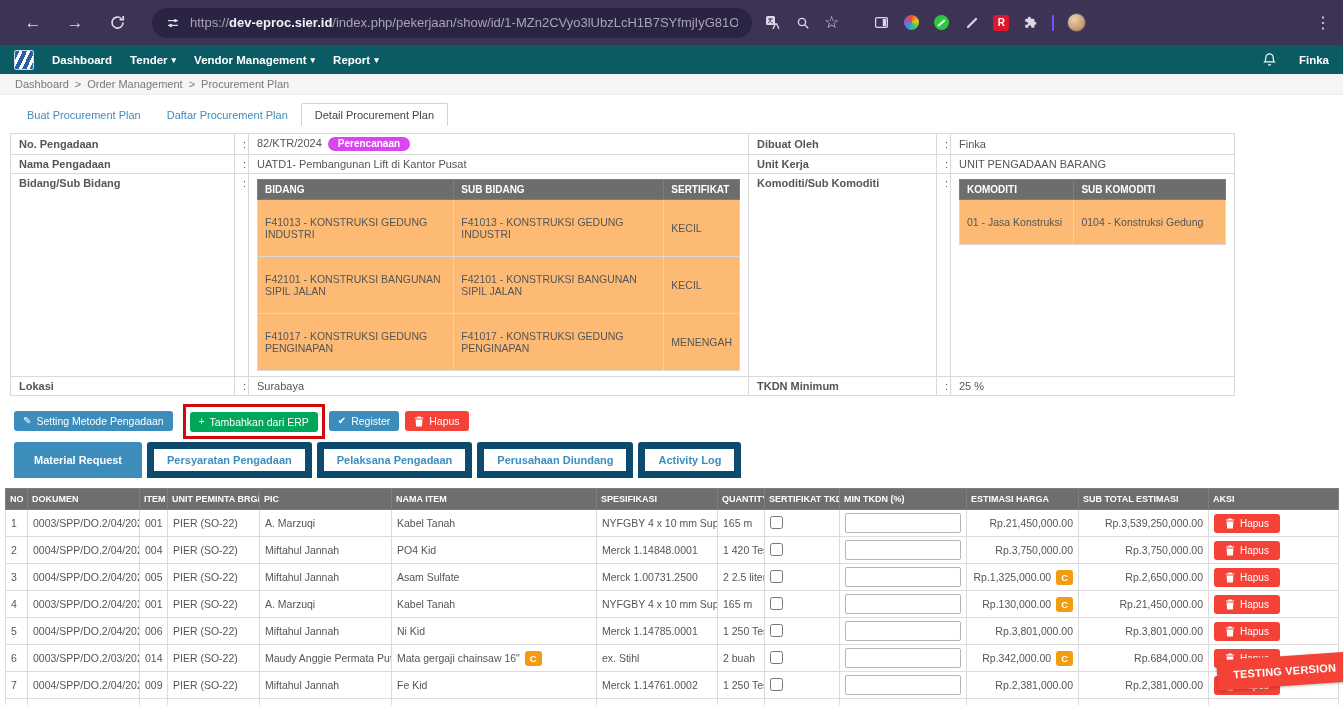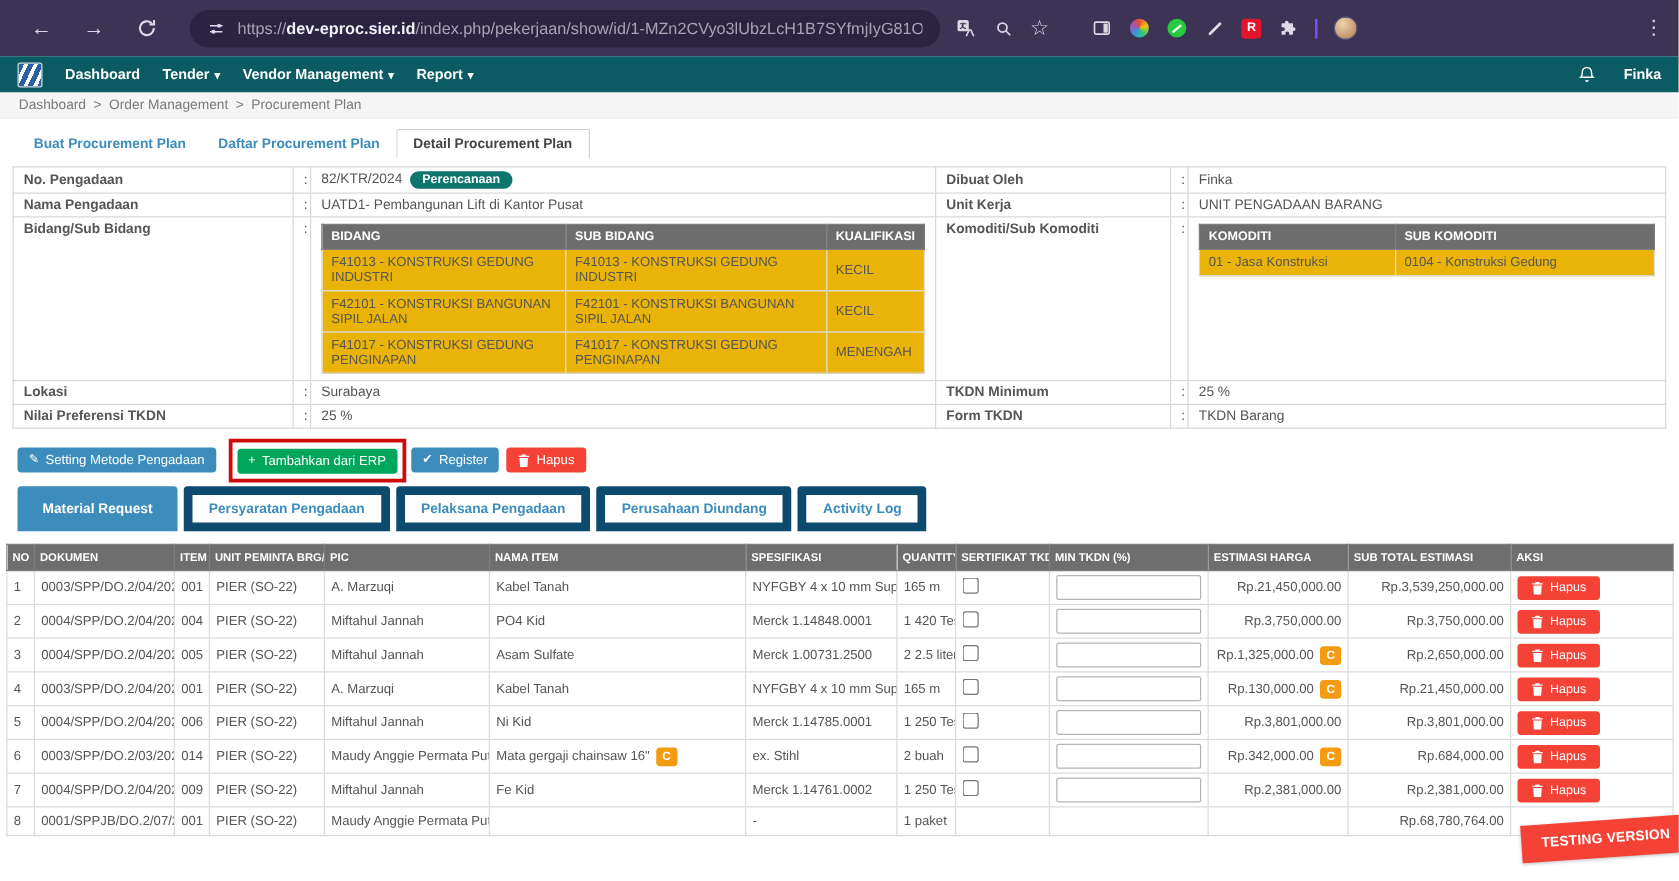--- a/index.html
+++ b/index.html
@@ -40,33 +40,33 @@
 
   
   .breadcrumb { height:21px; background:#f5f5f5; display:flex; align-items:center; padding:0 15px; gap:6px;
                 font-size:11px; color:#7a7a7a; border-bottom:1px solid #ededed; }
   .crumb { cursor:pointer; }
 
   
   .content { padding:8px 10px 0 10px; background:#fff; }
 
   .tabs-row { display:flex; align-items:flex-end; padding-left:4px; }
-  .tab { font-size:11px; font-weight:bold; color:#3c8dbc; padding:5px 13px; cursor:pointer; white-space:nowrap; }
+  .tab { font-size:11px; font-weight:normal; color:#3c8dbc; padding:5px 13px; cursor:pointer; white-space:nowrap; }
   .tab.active { color:#444; background:#fff; border:1px solid #d2d2d2; border-bottom:none; border-radius:2px 2px 0 0; }
 
   
-  table.detail { border-collapse:collapse; width:1323px; margin-top:7px; table-layout:fixed; }
+  table.detail { border-collapse:collapse; width:1225px; margin-top:7px; table-layout:fixed; }
   table.detail td { border:1px solid #d9d9d9; font-size:11px; color:#555; padding:3px 8px; vertical-align:middle; }
   td.lbl { font-weight:bold; color:#474747; }
   td.colon { text-align:center; padding:3px 0; color:#777; }
   table.inner { border-collapse:collapse; width:100%; margin:2px 0; }
   table.inner th { background:#6d6d6d; color:#fff; font-size:10px; text-align:left; padding:4px 7px;
                    border:1px solid #7e7e7e; font-weight:bold; }
-  table.inner td { border:1px solid #d9d9d9; font-size:10.5px; color:#555; padding:4px 7px; background:#eab308; }
-  .badge-status { display:inline-block; background:#0f766e; color:#fff; font-size:10px; font-weight:bold;
+  table.inner td { border:1px solid #d9d9d9; font-size:10.5px; color:#555; padding:16px 7px; background:#fdba74; }
+  .badge-status { display:inline-block; background:#d946ef; color:#fff; font-size:10px; font-weight:bold;
                   border-radius:9px; padding:1px 10px 2px; margin-left:6px; }
 
   
   .actions-row { margin-top:9px; height:32px; display:flex; align-items:center; padding-left:4px; }
   .btn { display:inline-flex; align-items:center; gap:5px; border:none; border-radius:3px; color:#fff;
          font-size:10.5px; font-weight:normal; padding:4px 9px; cursor:pointer; font-family:inherit; }
   .btn-blue { background:#3c8dbc; }
   .btn-green { background:#00a65a; }
   .btn-red { background:#f44336; }
   .btn .ic { font-size:10px; line-height:1; }
@@ -244,21 +244,21 @@
         <table class="inner">
           <colgroup>
                 <col style="width:42%">
                 <col style="width:45%">
                 <col style="width:13%">
               </colgroup>
           <tbody>
                 <tr>
             <th>BIDANG</th>
             <th>SUB BIDANG</th>
-            <th>KUALIFIKASI</th>
+            <th>SERTIFIKAT</th>
           </tr>
           <tr>
             <td>F41013 - KONSTRUKSI GEDUNG INDUSTRI</td>
             <td>F41013 - KONSTRUKSI GEDUNG INDUSTRI</td>
             <td>KECIL</td>
           </tr>
           <tr>
             <td>F42101 - KONSTRUKSI BANGUNAN SIPIL JALAN</td>
             <td>F42101 - KONSTRUKSI BANGUNAN SIPIL JALAN</td>
             <td>KECIL</td>
@@ -293,28 +293,20 @@
       </td>
     </tr>
     <tr>
       <td class="lbl">Lokasi</td>
       <td class="colon">:</td>
       <td>Surabaya</td>
       <td class="lbl">TKDN Minimum</td>
       <td class="colon">:</td>
       <td>25 %</td>
     </tr>
-    <tr>
-      <td class="lbl">Nilai Preferensi TKDN</td>
-      <td class="colon">:</td>
-      <td>25 %</td>
-      <td class="lbl">Form TKDN</td>
-      <td class="colon">:</td>
-      <td>TKDN Barang</td>
-    </tr>
   </tbody>
     </table>
 
   <div class="actions-row">
     <button class="btn btn-blue mr6">
       <span class="ic">✎</span>
       <span>Setting Metode Pengadaan</span>
     </button>
     <span class="red-annotation">
       <button class="btn btn-green">

